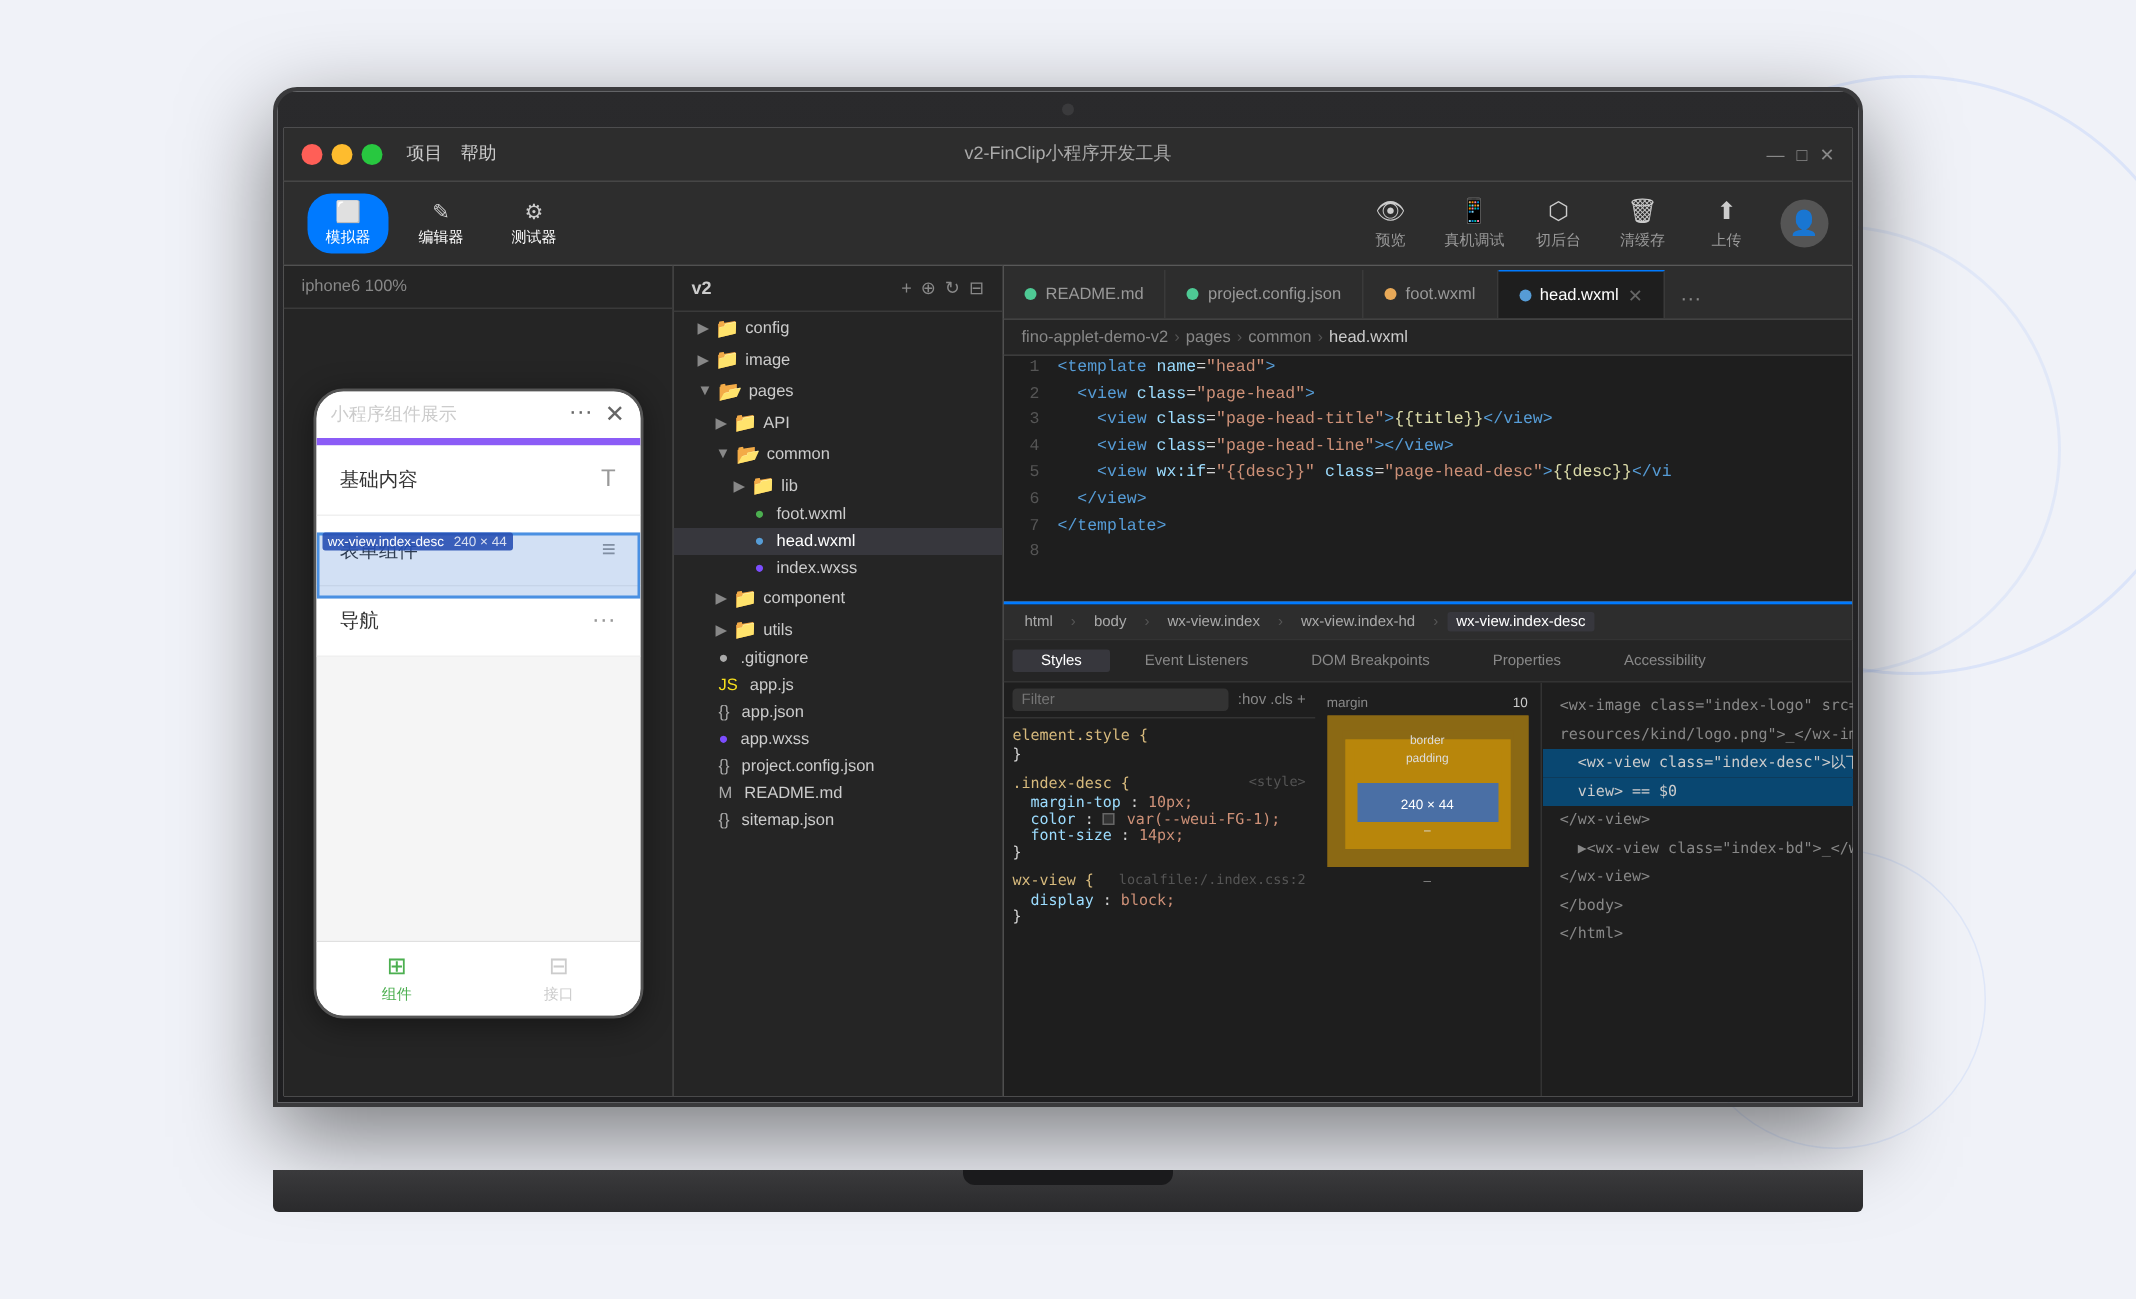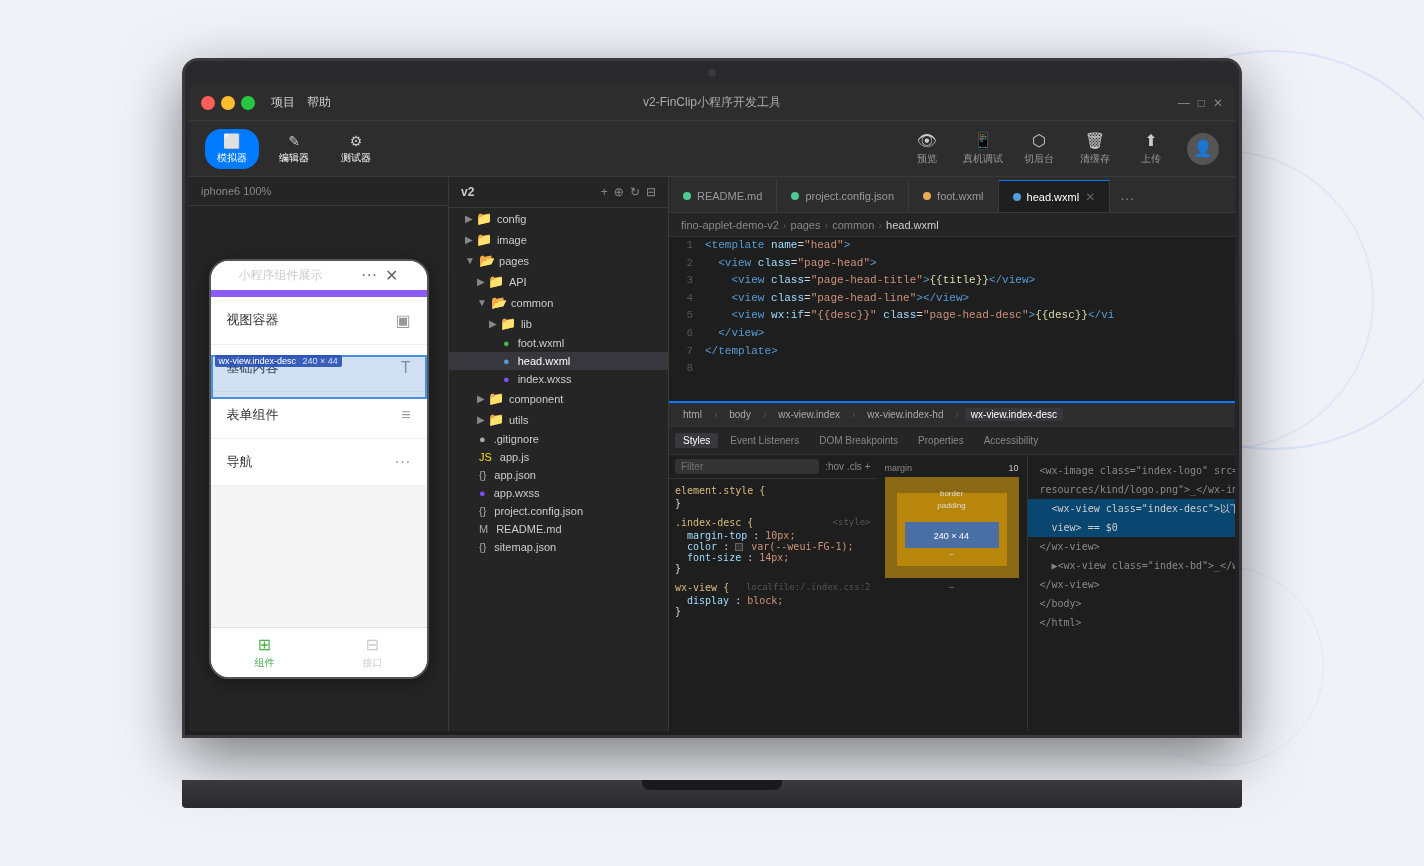--- a/index.html
+++ b/index.html
@@ -282,22 +282,22 @@
       color: #333;
       flex-shrink: 0;
     }
 
     .phone-title-bar {
       height: 36px;
       background: #fff;
       display: flex;
       align-items: center;
       justify-content: space-between;
-      padding: 0 28px;
-      border-bottom: 7px solid #8b5cf6;
+      padding: 0 10px;
+      border-bottom: 5px solid #8b5cf6;
       flex-shrink: 0;
     }
 
     .phone-title-actions {
       display: flex;
       gap: 8px;
       color: #666;
       font-size: 16px;
     }
 
@@ -646,21 +646,21 @@
       background: #252525;
       display: flex;
       align-items: center;
       gap: 4px;
       padding: 0 6px;
       border-bottom: 1px solid #333;
       flex-shrink: 0;
     }
 
     .style-tab {
-      padding: 2px 8px;
+      padding: 2px 19px;
       font-size: 10px;
       color: #888;
       cursor: pointer;
       border-radius: 2px;
     }
 
     .style-tab.active {
       background: #37373d;
       color: #fff;
     }
@@ -821,24 +821,20 @@
                 </div>
 
                 <div class="phone-content">
 
                   <div class="selected-element-overlay"></div>
                   <div class="element-label">
                     <span>wx-view.index-desc</span>
                     <span class="element-size">240 × 44</span>
                   </div>
 
-                  <div class="phone-list-item">
-                    <span class="phone-list-item-text">视图容器</span>
-                    <span class="phone-list-item-icon">▣</span>
-                  </div>
                   <div class="phone-list-item">
                     <span class="phone-list-item-text">基础内容</span>
                     <span class="phone-list-item-icon">T</span>
                   </div>
                   <div class="phone-list-item">
                     <span class="phone-list-item-text">表单组件</span>
                     <span class="phone-list-item-icon">≡</span>
                   </div>
                   <div class="phone-list-item">
                     <span class="phone-list-item-text">导航</span>

